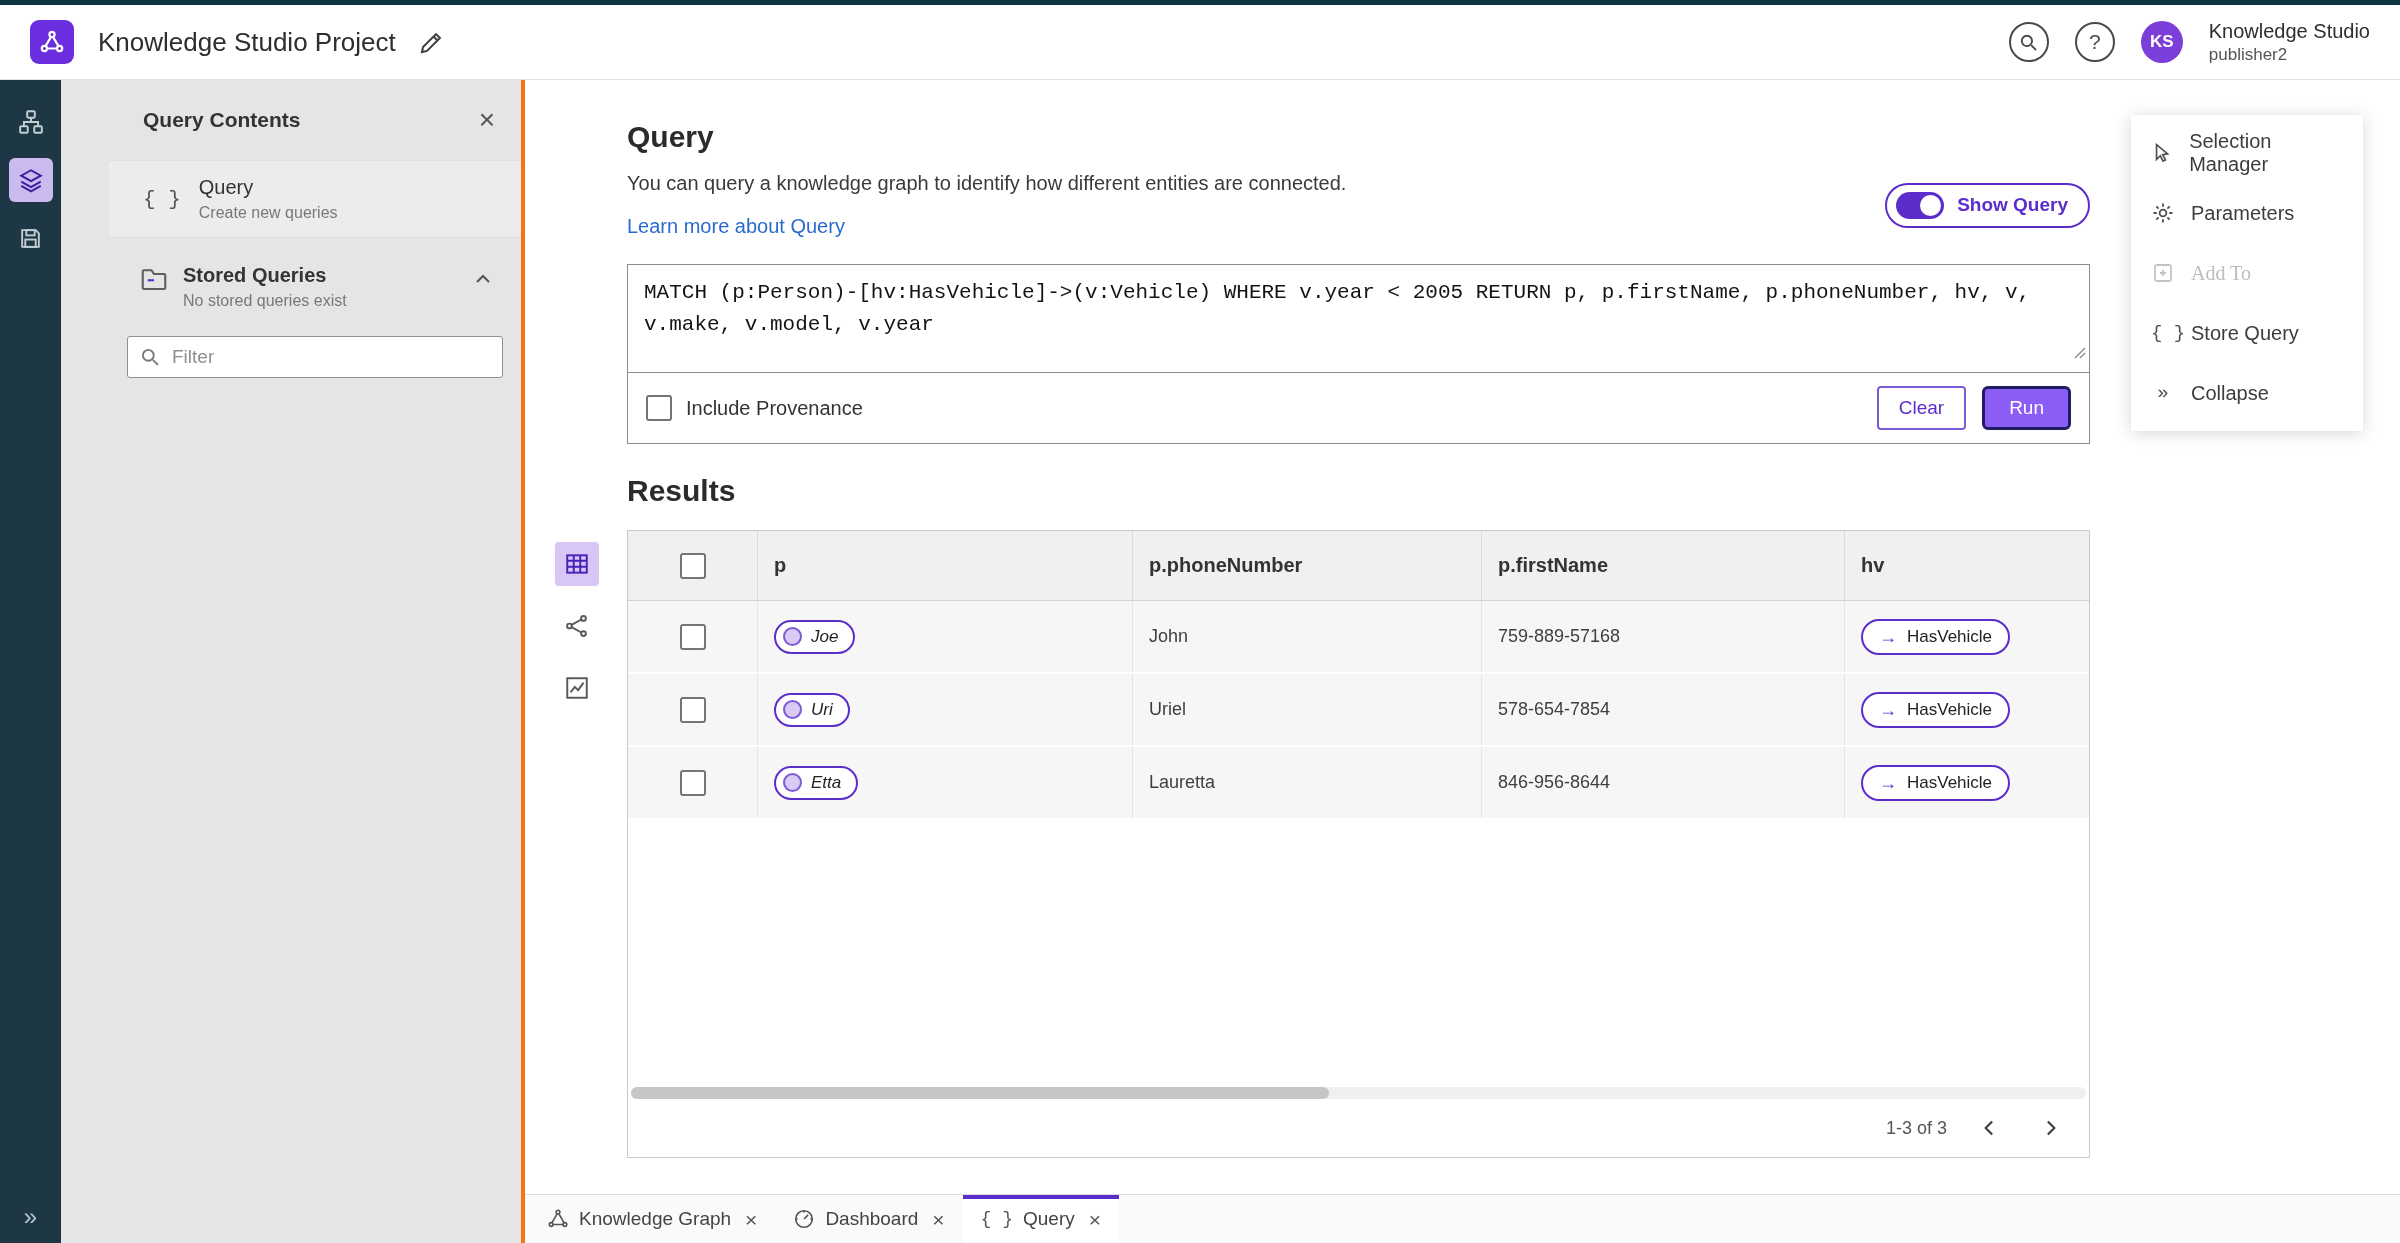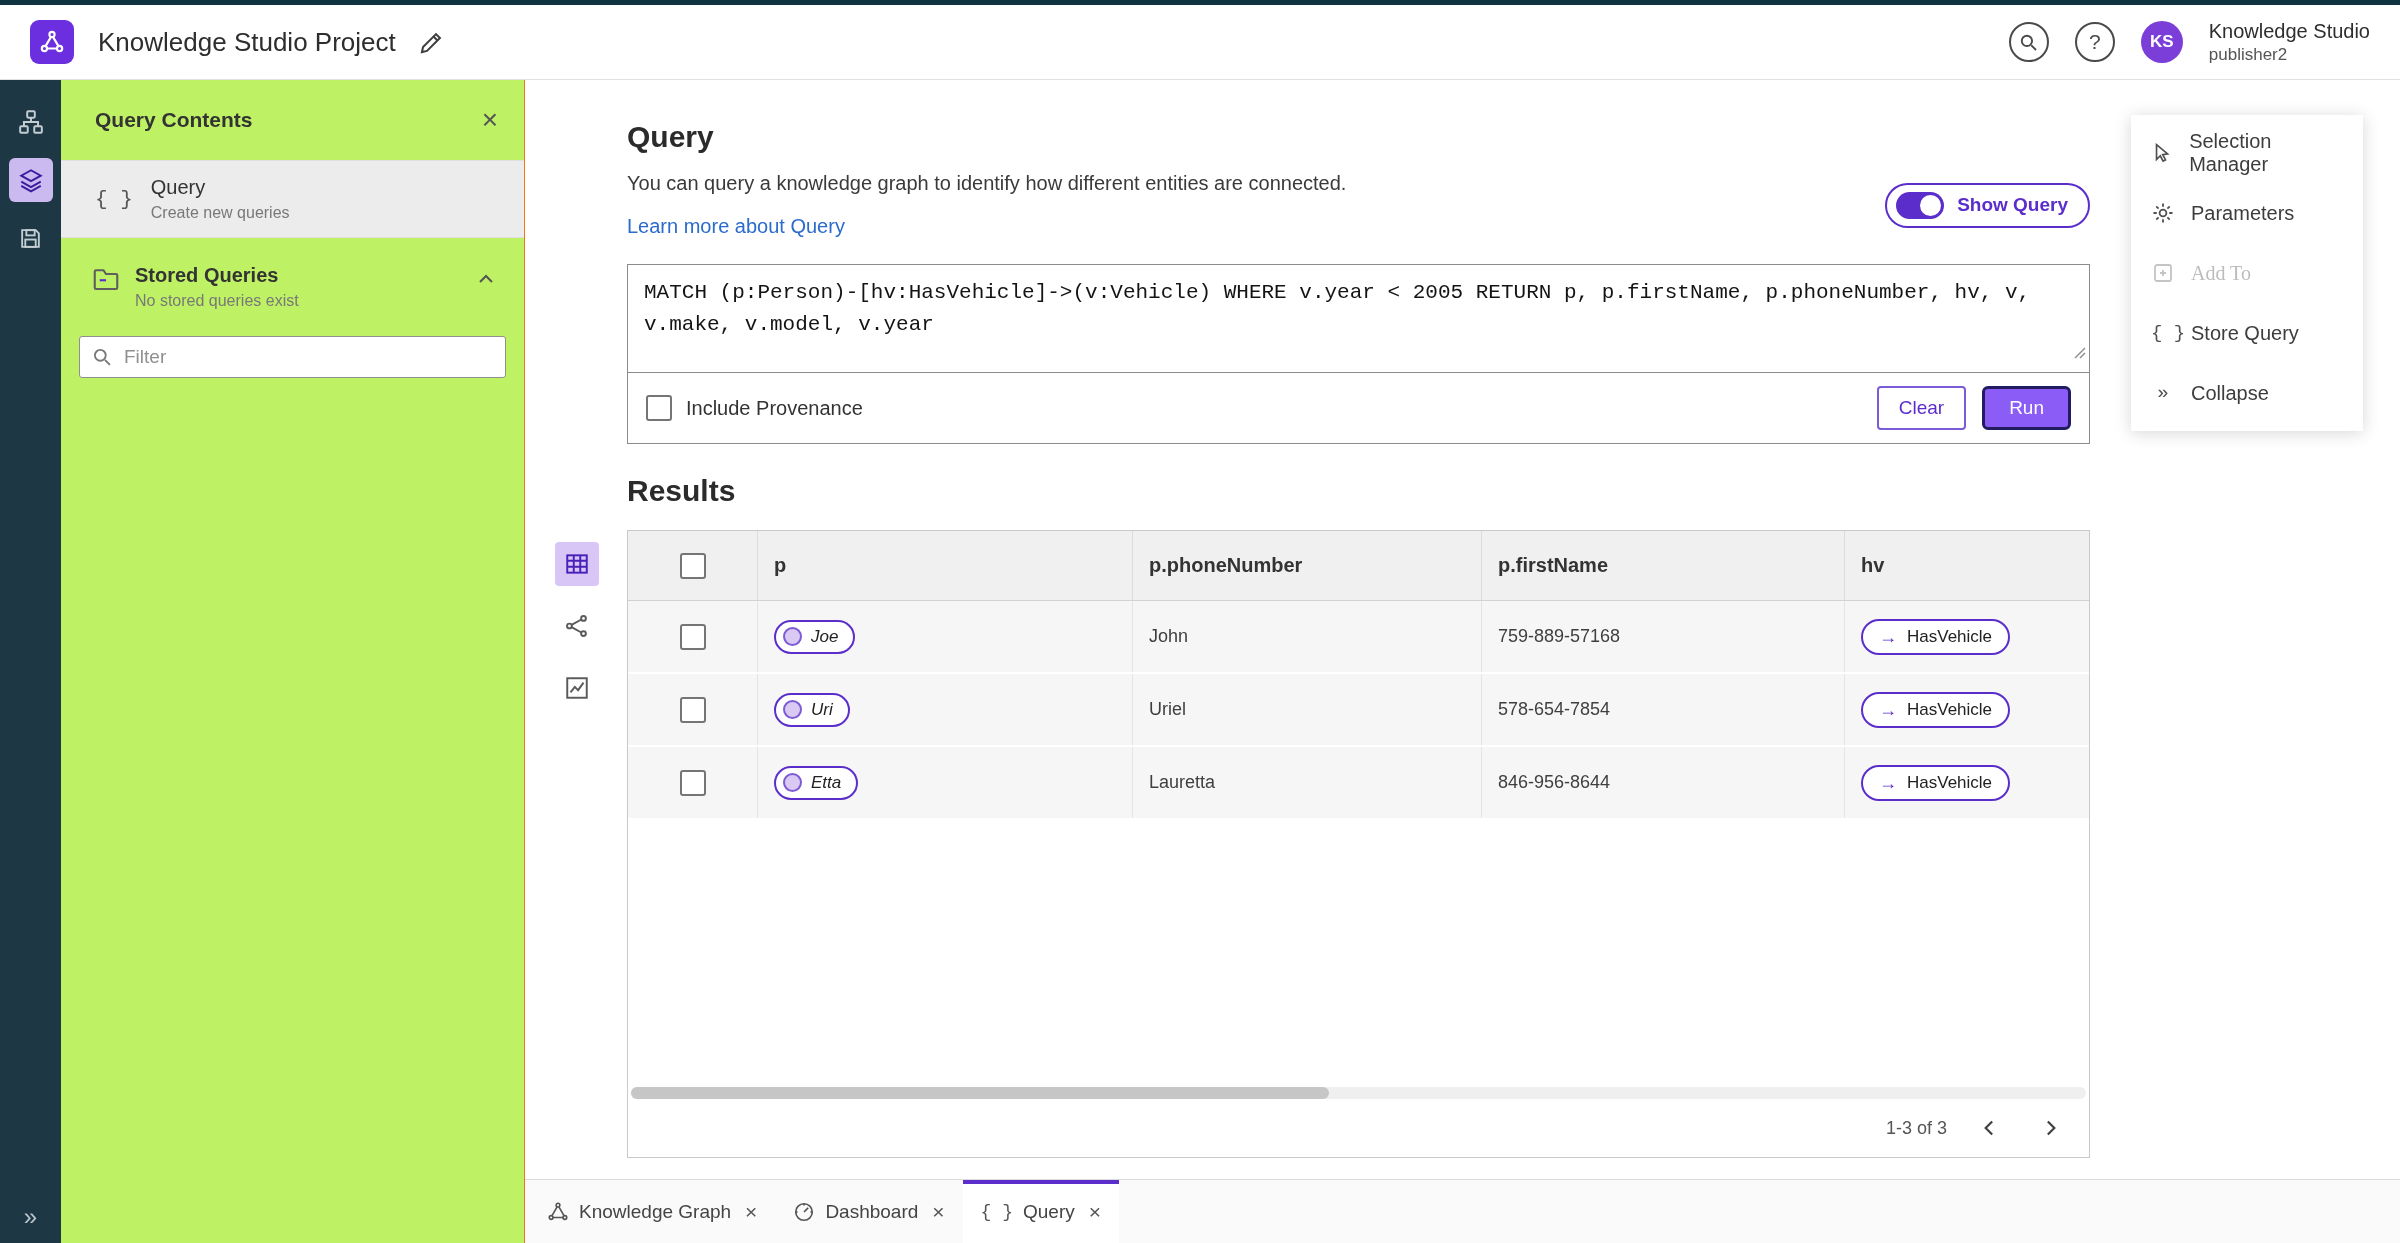--- a/index.html
+++ b/index.html
@@ -30,22 +30,22 @@
   
   .rail { width: 61px; background: #1d3844; display: flex; flex-direction: column;
     align-items: center; padding-top: 20px; position: relative; flex: none; }
   .rail-icon { width: 44px; height: 44px; display: flex; align-items: center;
     justify-content: center; margin-bottom: 14px; border-radius: 6px; cursor: pointer; }
   .rail-icon.selected { background: #cbbaf0; }
   .rail-expand { position: absolute; bottom: 12px; left: 0; right: 0; text-align: center;
     color: #b9c6cc; font-size: 24px; cursor: pointer; }
 
   
-  .sidebar { width: 464px; background: #bef264; border-right: 1px solid #f97316;
-    display: flex; flex-direction: column; flex: none; }
+  .sidebar { width: 464px; background: #e5e5e5; border-right: 4px solid #f97316;
+    display: flex; flex-direction: column; flex: none; padding-left: 48px; }
   .sidebar-header { height: 80px; display: flex; align-items: center; padding: 0 26px 0 34px; flex: none; }
   .sidebar-title { font-size: 21px; font-weight: 700; color: #333; }
   .sidebar-close { margin-left: auto; font-size: 28px; color: #555; cursor: pointer; line-height: 1; }
   .query-item { background: #ececec; border-top: 1px solid #e0e0e0; border-bottom: 1px solid #e0e0e0;
     padding: 15px 20px 15px 34px; display: flex; align-items: center; gap: 18px; cursor: pointer; }
   .braces-icon { font-family: "Liberation Mono", monospace; font-size: 21px; color: #565656; }
   .item-label { font-size: 20px; color: #333; }
   .item-sub { font-size: 16px; color: #787878; margin-top: 5px; }
   .stored-section { padding: 26px 26px 20px 30px; display: flex; gap: 14px; align-items: flex-start; }
   .stored-text { flex: 1; }
@@ -129,21 +129,21 @@
 
   
   .context-menu { position: absolute; left: 2131px; top: 115px; width: 232px; background: #fff;
     box-shadow: 0 2px 16px rgba(0,0,0,.16); padding: 8px 0; z-index: 10; }
   .menu-item { height: 60px; display: flex; align-items: center; gap: 16px; padding: 0 20px;
     font-size: 20px; color: #3d3d3d; cursor: pointer; }
   .menu-item.disabled { color: #bcbcbc; cursor: default; font-family: Liberation Serif, serif; }
   .menu-glyph { font-family: "Liberation Mono", monospace; font-size: 19px; color: #4f4f4f; width: 24px; text-align: center; }
 
   
-  .tab-bar { height: 64px; border-top: 1px solid #dcdcdc; background: #fafafa;
+  .tab-bar { height: 49px; border-top: 1px solid #dcdcdc; background: #fafafa;
     display: flex; align-items: stretch; padding-left: 4px; flex: none; }
   .tab { display: flex; align-items: center; gap: 10px; padding: 0 18px; font-size: 19px;
     color: #444; position: relative; cursor: pointer; }
   .tab.active { background: #fff; }
   .tab.active::before { content: ""; position: absolute; left: 0; right: 0; top: 0;
     height: 4px; background: #5b2ecc; }
   .tab-close { color: #555; font-size: 21px; margin-left: 4px; line-height: 1; cursor: pointer; }
   .tab-glyph { font-family: "Liberation Mono", monospace; font-size: 18px; color: #555; }
 </style>
 </head>

